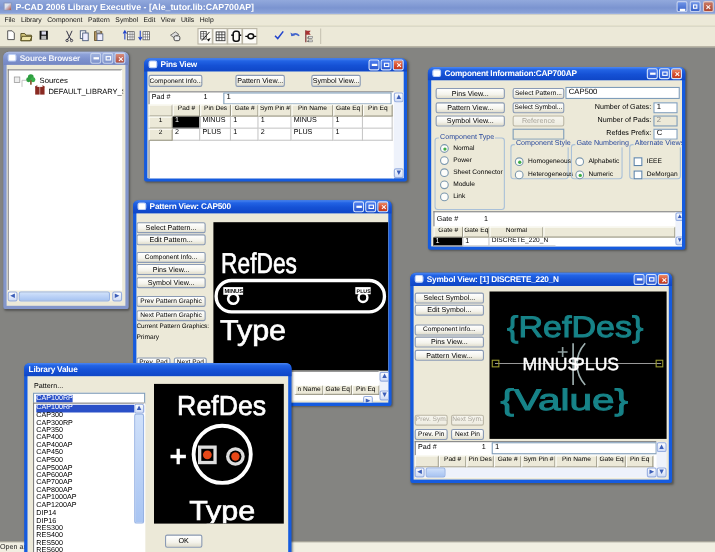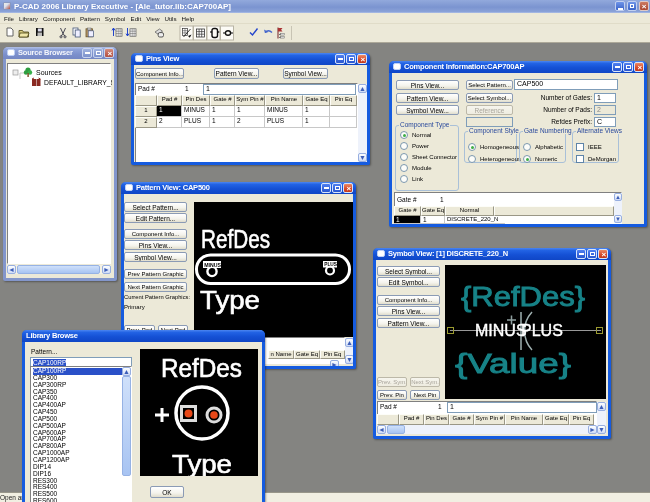--- a/index.html
+++ b/index.html
@@ -266,21 +266,21 @@
     </div>
 
     <div class="sb" style="left:1px;top:98px;width:223px;height:9px;">
       <div class="sbarrow" style="left:0;top:0;width:9px;height:9px;line-height:8px;">◄</div>
       <div class="sbarrow" style="right:0;top:0;width:9px;height:9px;line-height:8px;">►</div>
       <div class="sbthumb" style="left:10px;top:0;width:18px;height:9px;"></div>
     </div>
   </div>
 </div>
 
-<div class="win" style="left:389px; top:61px; width:258px; height:166px;">
+<div class="win" style="left:389px; top:61px; width:234px; height:166px;">
   <div class="tbar"><span class="tico"></span>Component Information:CAP700AP
     <span class="tbtns"><span class="tb"><i style="left:2px;top:3px;width:5px;height:2px;background:#fff"></i></span><span class="tb"><i style="left:2px;top:2px;width:5px;height:4px;border:1px solid #fff"></i></span><span class="tb cl"><i style="left:2.5px;top:-1px;font-size:8px;">×</i></span></span>
   </div>
   <div class="wbody">
     <div class="btn" style="left:4px;top:7px;width:63px;height:10px;line-height:9px;">Pins View...</div>
     <div class="btn" style="left:4px;top:20px;width:63px;height:10px;line-height:9px;">Pattern View...</div>
     <div class="btn" style="left:4px;top:32px;width:63px;height:10px;line-height:9px;">Symbol View...</div>
     <div class="btn" style="left:74px;top:7px;width:47px;height:10px;line-height:9px;font-size:6px;">Select Pattern...</div>
     <div class="btn" style="left:74px;top:20px;width:47px;height:10px;line-height:9px;font-size:6px;">Select Symbol...</div>
     <div class="btn dis" style="left:74px;top:32px;width:47px;height:10px;line-height:9px;">Reference</div>
@@ -444,21 +444,21 @@
     </div>
     <div class="sb" style="left:1px;top:165px;width:220px;height:9px;">
       <div class="sbarrow" style="left:0;top:0;width:9px;height:9px;line-height:8px;">◄</div>
       <div class="sbarrow" style="right:0;top:0;width:9px;height:9px;line-height:8px;">►</div>
       <div class="sbthumb" style="left:10px;top:0;width:18px;height:9px;"></div>
     </div>
   </div>
 </div>
 
 <div class="win" style="left:22px; top:330px; width:243px; height:176px;">
-  <div class="tbar">Library Browse</div>
+  <div class="tbar">Library Value</div>
   <div class="wbody">
     <div class="abs" style="left:6px;top:6px;font-size:6.5px;">Pattern...</div>
     <div class="edit" style="left:5px;top:15px;width:102px;height:11px;font-size:6.5px;line-height:10px;"><span style="background:#2a50c8;color:#fff;">CAP100RP</span></div>
     <div class="whitebox" style="left:5px;top:24px;width:102px;height:140px;background:#fff;">
       <div style="font-size:6.5px;line-height:6.85px;padding-left:2px;padding-top:1px;color:#000;">
         <div style="background:#2a50c8;color:#fff;">CAP100RP</div>
         <div>CAP300</div>
           <div>CAP300RP</div>
           <div>CAP350</div>
           <div>CAP400</div>

